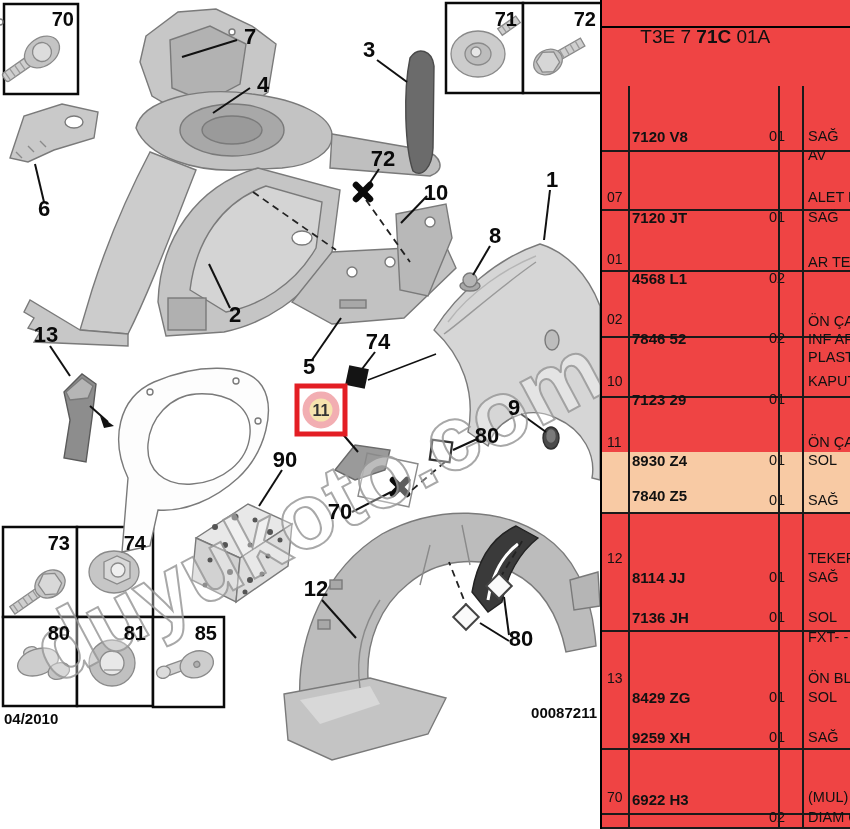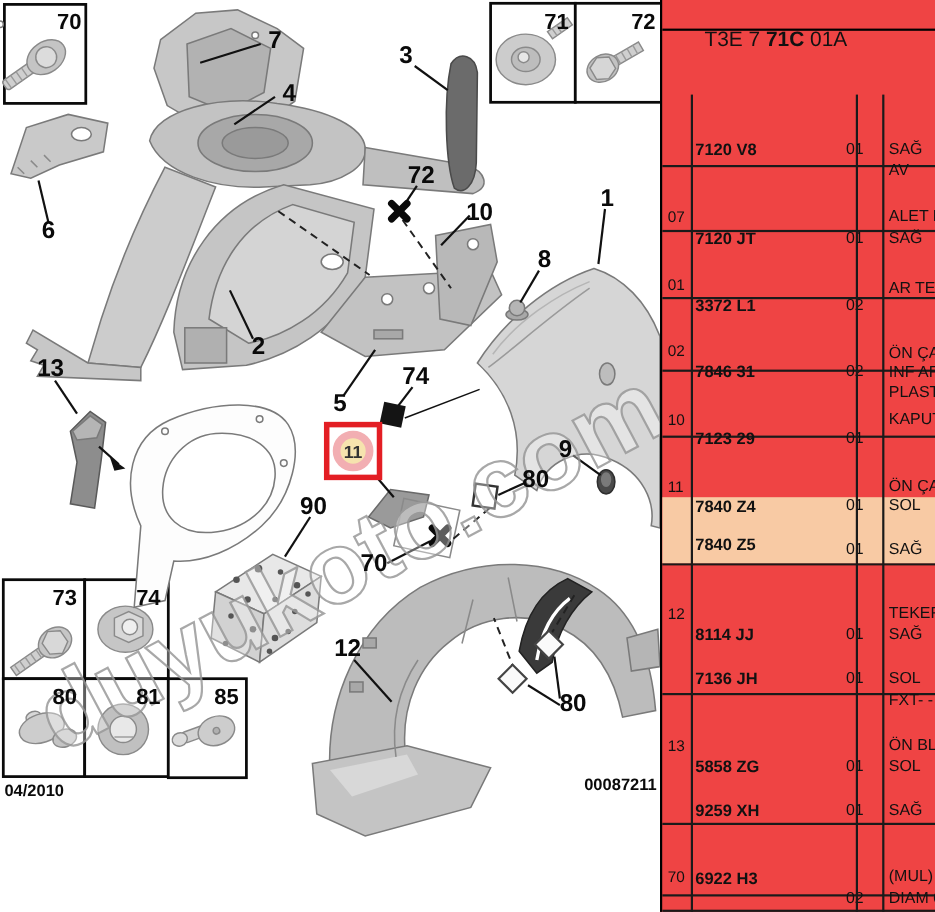--- a/index.html
+++ b/index.html
@@ -322,45 +322,45 @@
         <span class="ln num" style="top:5px">07</span>
         <span class="ln desc b" style="top:5px">ALET M</span>
         <span class="ln part" style="top:25px">7120 JT</span>
         <span class="ln qty" style="top:25px">01</span>
         <span class="ln desc b" style="top:25px">SAĞ</span>
       </div>
 
       <div class="trow" style="height:61px">
         <span class="ln num" style="top:8px">01</span>
         <span class="ln desc b" style="top:11px">AR TEK</span>
-        <span class="ln part" style="top:27px">3372 L1</span>
+        <span class="ln part" style="top:27px">4568 L1</span>
         <span class="ln qty" style="top:27px">02</span>
       </div>
 
       <div class="trow" style="height:66px">
         <span class="ln num" style="top:7px">02</span>
         <span class="ln desc b" style="top:9px">ÖN ÇA</span>
-        <span class="ln part" style="top:26px">7846 31</span>
+        <span class="ln part" style="top:26px">7846 52</span>
         <span class="ln qty" style="top:26px">02</span>
         <span class="ln desc" style="top:27px">INF AR</span>
         <span class="ln desc" style="top:45px">PLASTİ</span>
       </div>
 
       <div class="trow" style="height:60px">
         <span class="ln num" style="top:3px">10</span>
         <span class="ln desc b" style="top:3px">KAPUT</span>
         <span class="ln part" style="top:21px">7123 29</span>
         <span class="ln qty" style="top:21px">01</span>
       </div>
 
       <div class="trow" style="height:116px">
         <div class="hl" style="top:54px;height:60px"></div>
         <span class="ln num" style="top:4px">11</span>
         <span class="ln desc b" style="top:4px">ÖN ÇA</span>
-        <span class="ln part" style="top:22px">7840 Z4</span>
+        <span class="ln part" style="top:22px">8930 Z4</span>
         <span class="ln qty" style="top:22px">01</span>
         <span class="ln desc b" style="top:22px">SOL</span>
         <span class="ln part" style="top:57px">7840 Z5</span>
         <span class="ln qty" style="top:62px">01</span>
         <span class="ln desc b" style="top:62px">SAĞ</span>
       </div>
 
       <div class="trow" style="height:118px">
         <span class="ln num" style="top:4px">12</span>
         <span class="ln desc b" style="top:4px">TEKER</span>
@@ -369,21 +369,21 @@
         <span class="ln desc b" style="top:23px">SAĞ</span>
         <span class="ln part" style="top:63px">7136 JH</span>
         <span class="ln qty" style="top:63px">01</span>
         <span class="ln desc b" style="top:63px">SOL</span>
         <span class="ln desc" style="top:83px">FXT- - (</span>
       </div>
 
       <div class="trow" style="height:118px">
         <span class="ln num" style="top:6px">13</span>
         <span class="ln desc b" style="top:6px">ÖN BLO</span>
-        <span class="ln part" style="top:25px">5858 ZG</span>
+        <span class="ln part" style="top:25px">8429 ZG</span>
         <span class="ln qty" style="top:25px">01</span>
         <span class="ln desc b" style="top:25px">SOL</span>
         <span class="ln part" style="top:65px">9259 XH</span>
         <span class="ln qty" style="top:65px">01</span>
         <span class="ln desc b" style="top:65px">SAĞ</span>
       </div>
 
       <div class="trow" style="height:65px">
         <span class="ln num" style="top:7px">70</span>
         <span class="ln desc b" style="top:7px">(MUL) Y</span>

